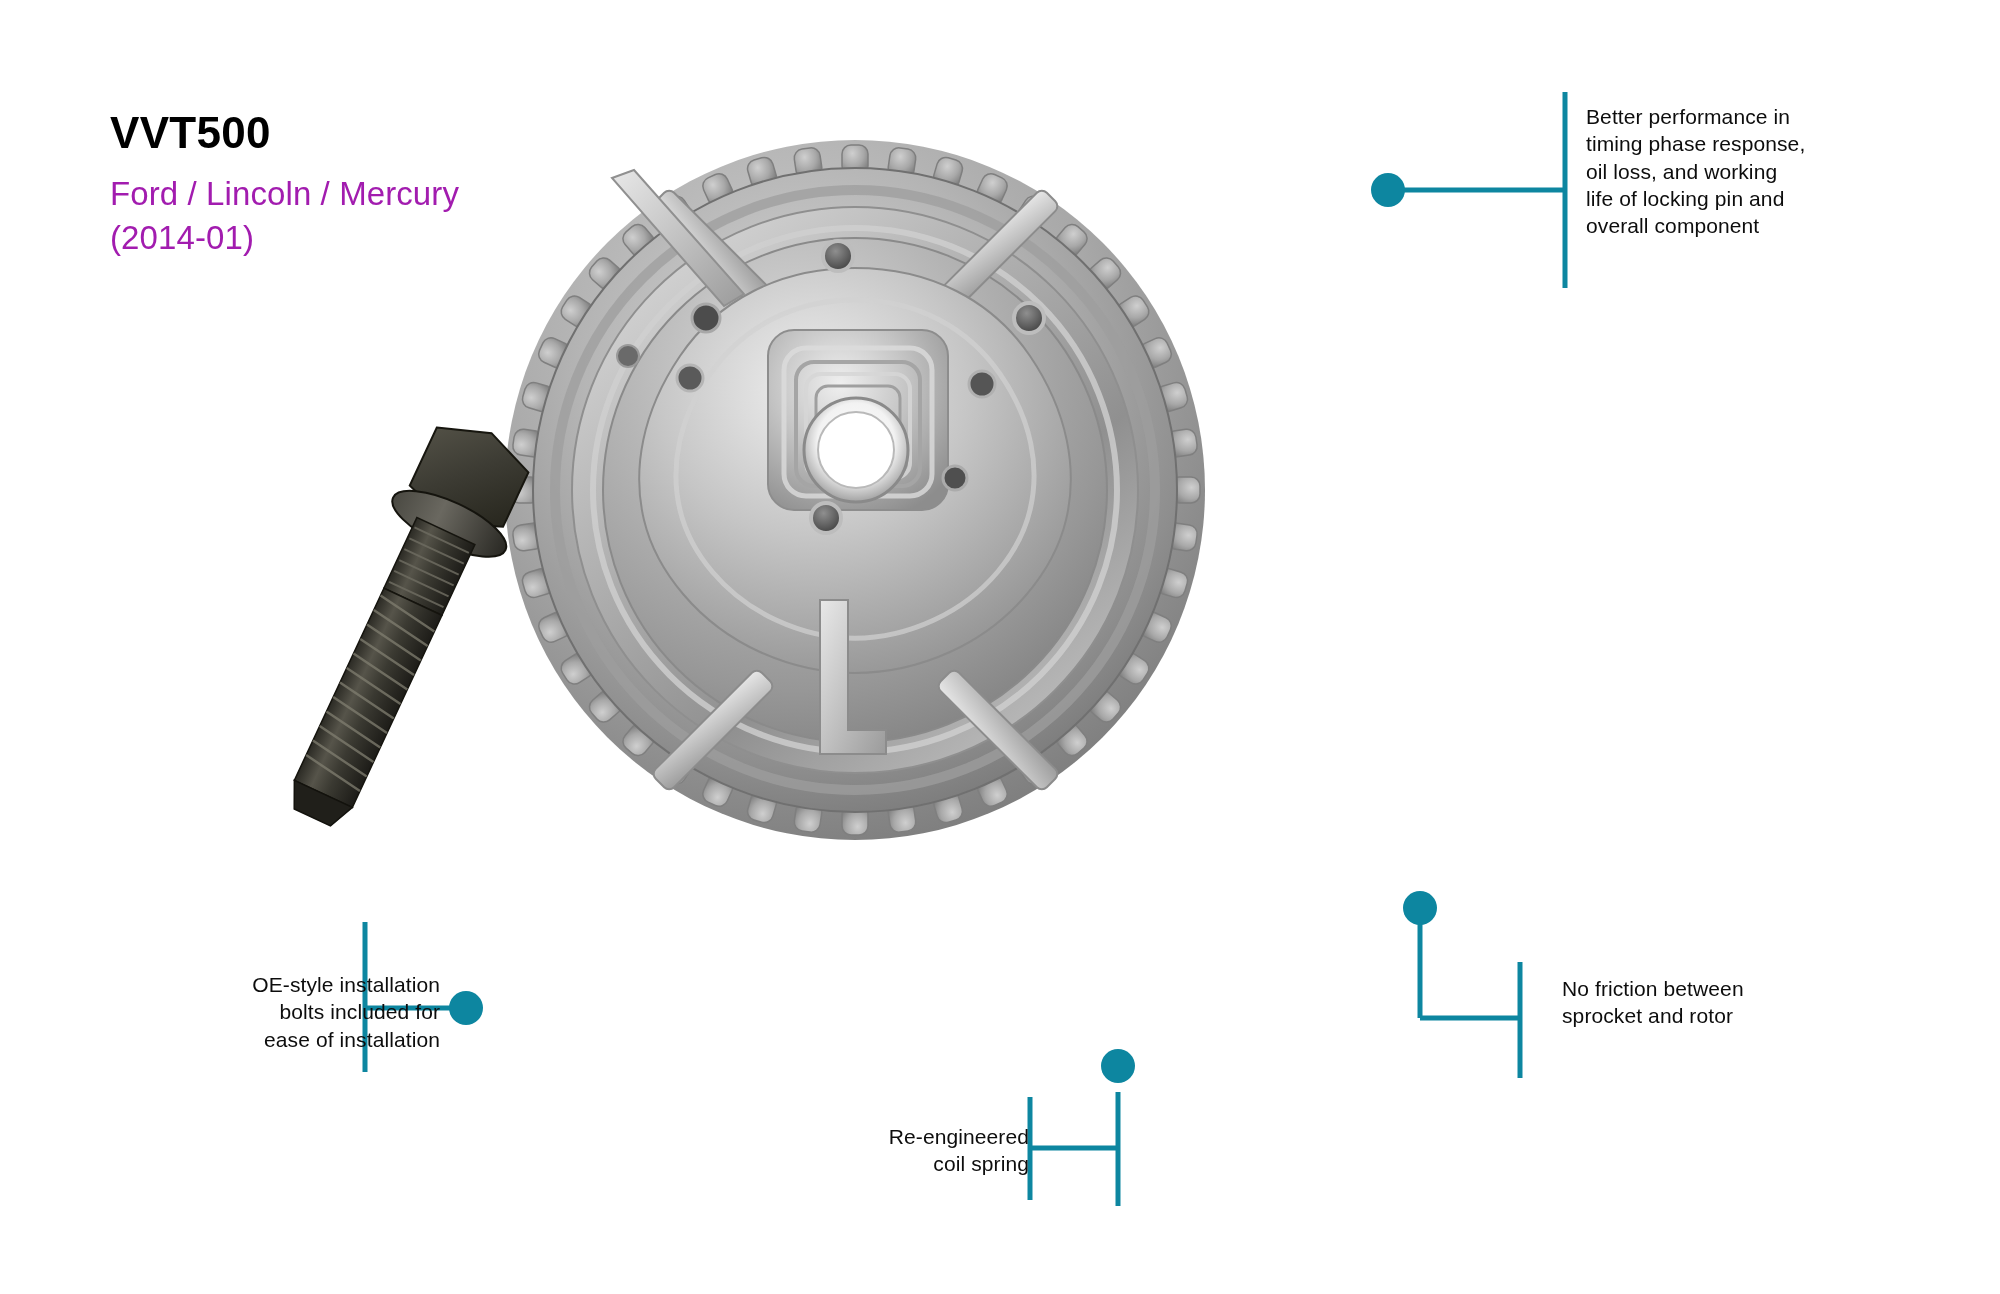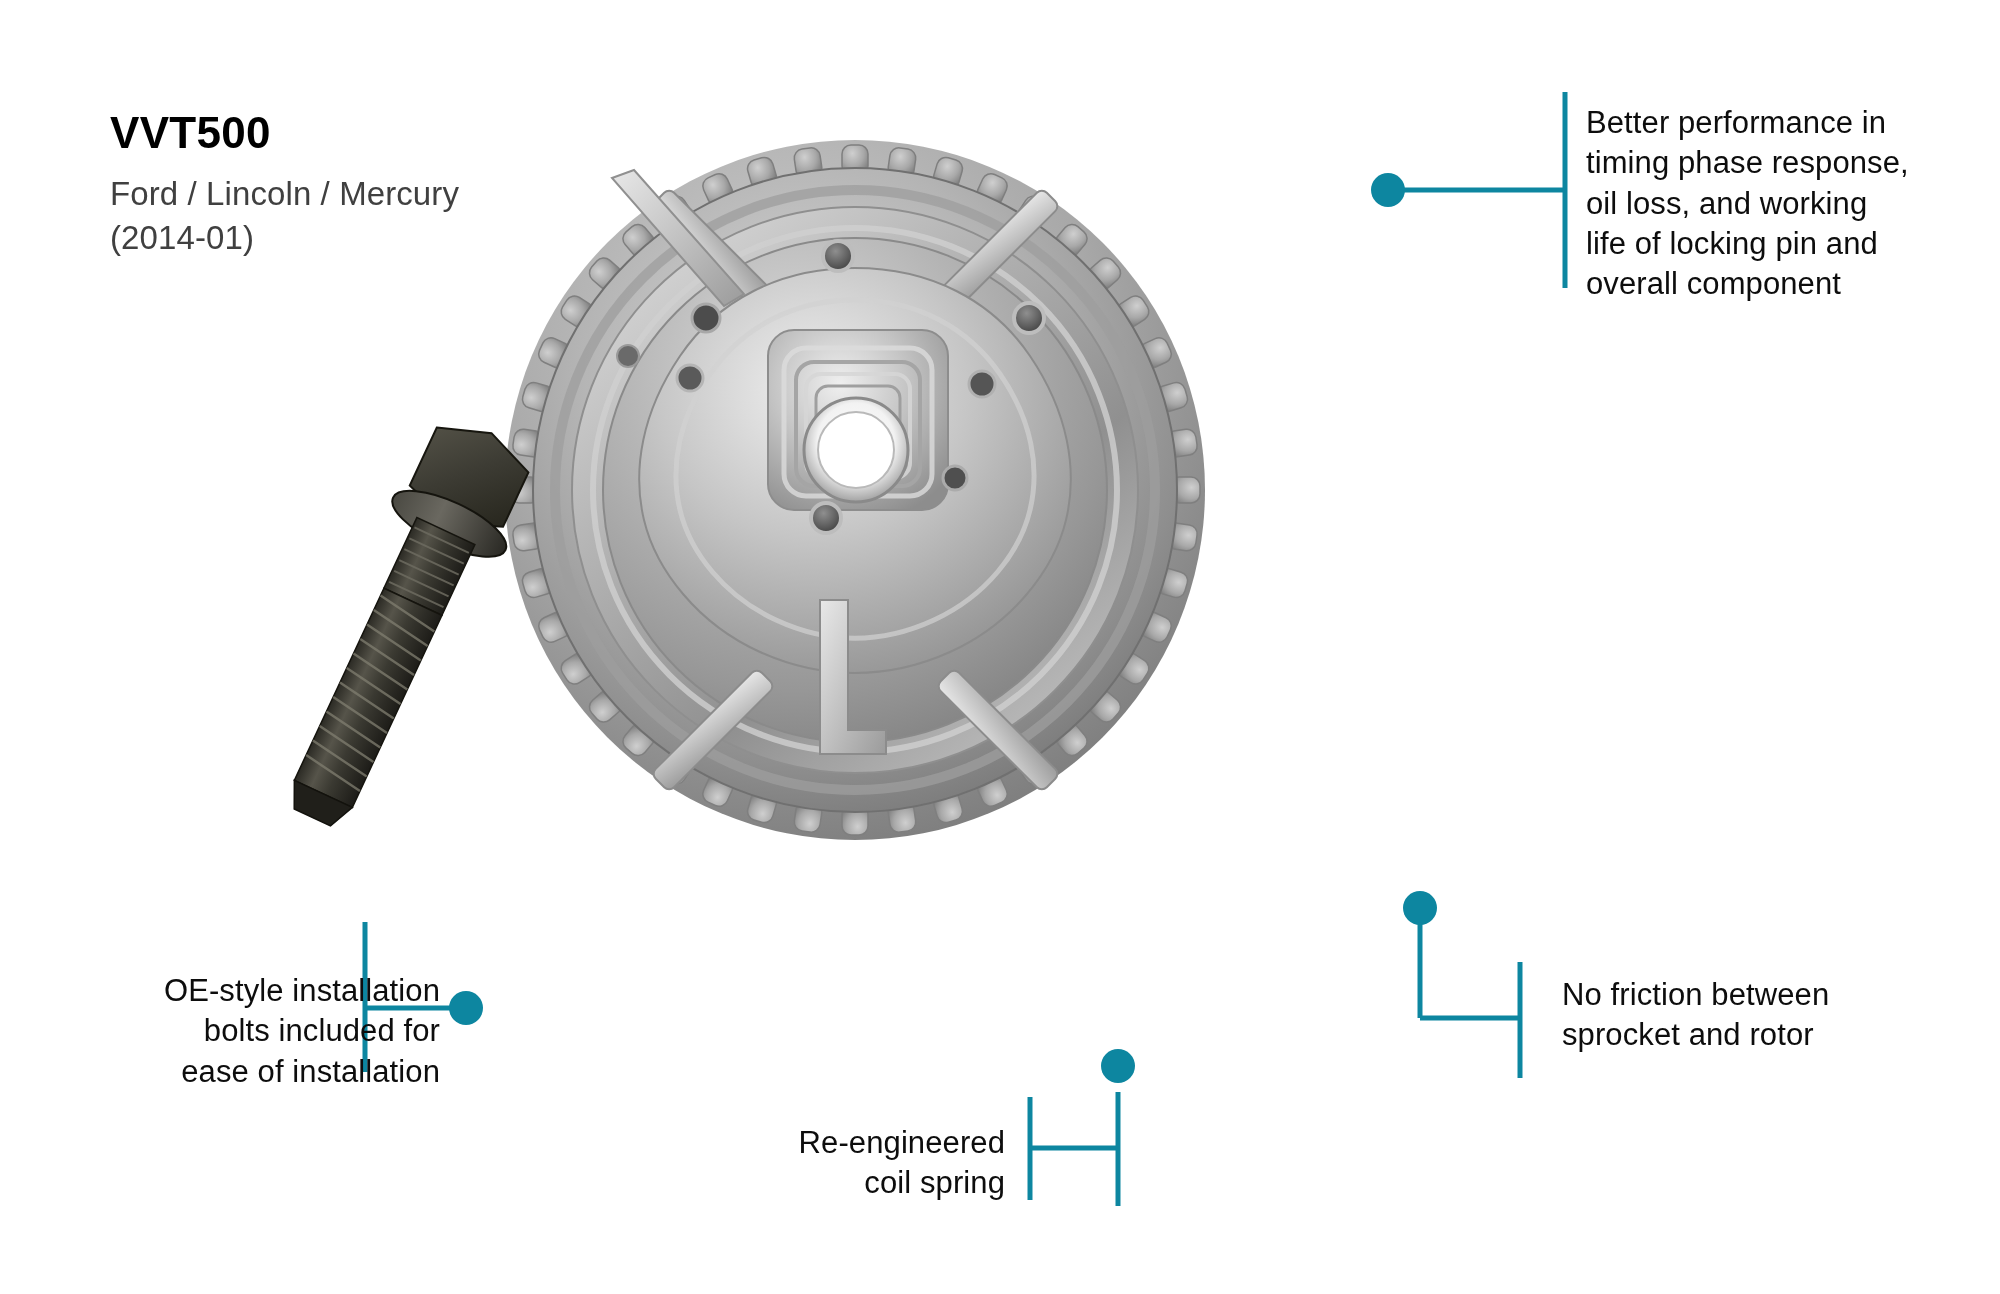--- a/index.html
+++ b/index.html
@@ -30,58 +30,58 @@
     font-size: 44px;
     font-weight: bold;
     color: #000000;
     letter-spacing: 0.3px;
     line-height: 1.05;
     margin: 0 0 16px 0;
   }
   .subtitle-line {
     font-size: 33px;
     font-weight: normal;
-    color: #404040;
+    color: #a21caf;
     line-height: 1.32;
     letter-spacing: 0.1px;
   }
 
   
   #artwork {
     position: absolute;
     left: 0;
     top: 0;
     width: 2000px;
     height: 1294px;
     pointer-events: none;
   }
 
   
   .callout-text {
     position: absolute;
-    font-size: 31px;
+    font-size: 21px;
     line-height: 1.30;
     color: #0d0d0d;
     letter-spacing: 0.1px;
     white-space: pre-line;
   }
   #callout-performance-text {
     left: 1586px;
     top: 103px;
     width: 400px;
     text-align: left;
   }
   #callout-bolts-text {
     left: 60px;
     top: 971px;
     width: 380px;
     text-align: right;
   }
   #callout-spring-text {
-    left: 640px;
+    left: 664px;
     top: 1123px;
     width: 365px;
     text-align: right;
   }
   #callout-friction-text {
     left: 1562px;
     top: 975px;
     width: 420px;
     text-align: left;
   }

